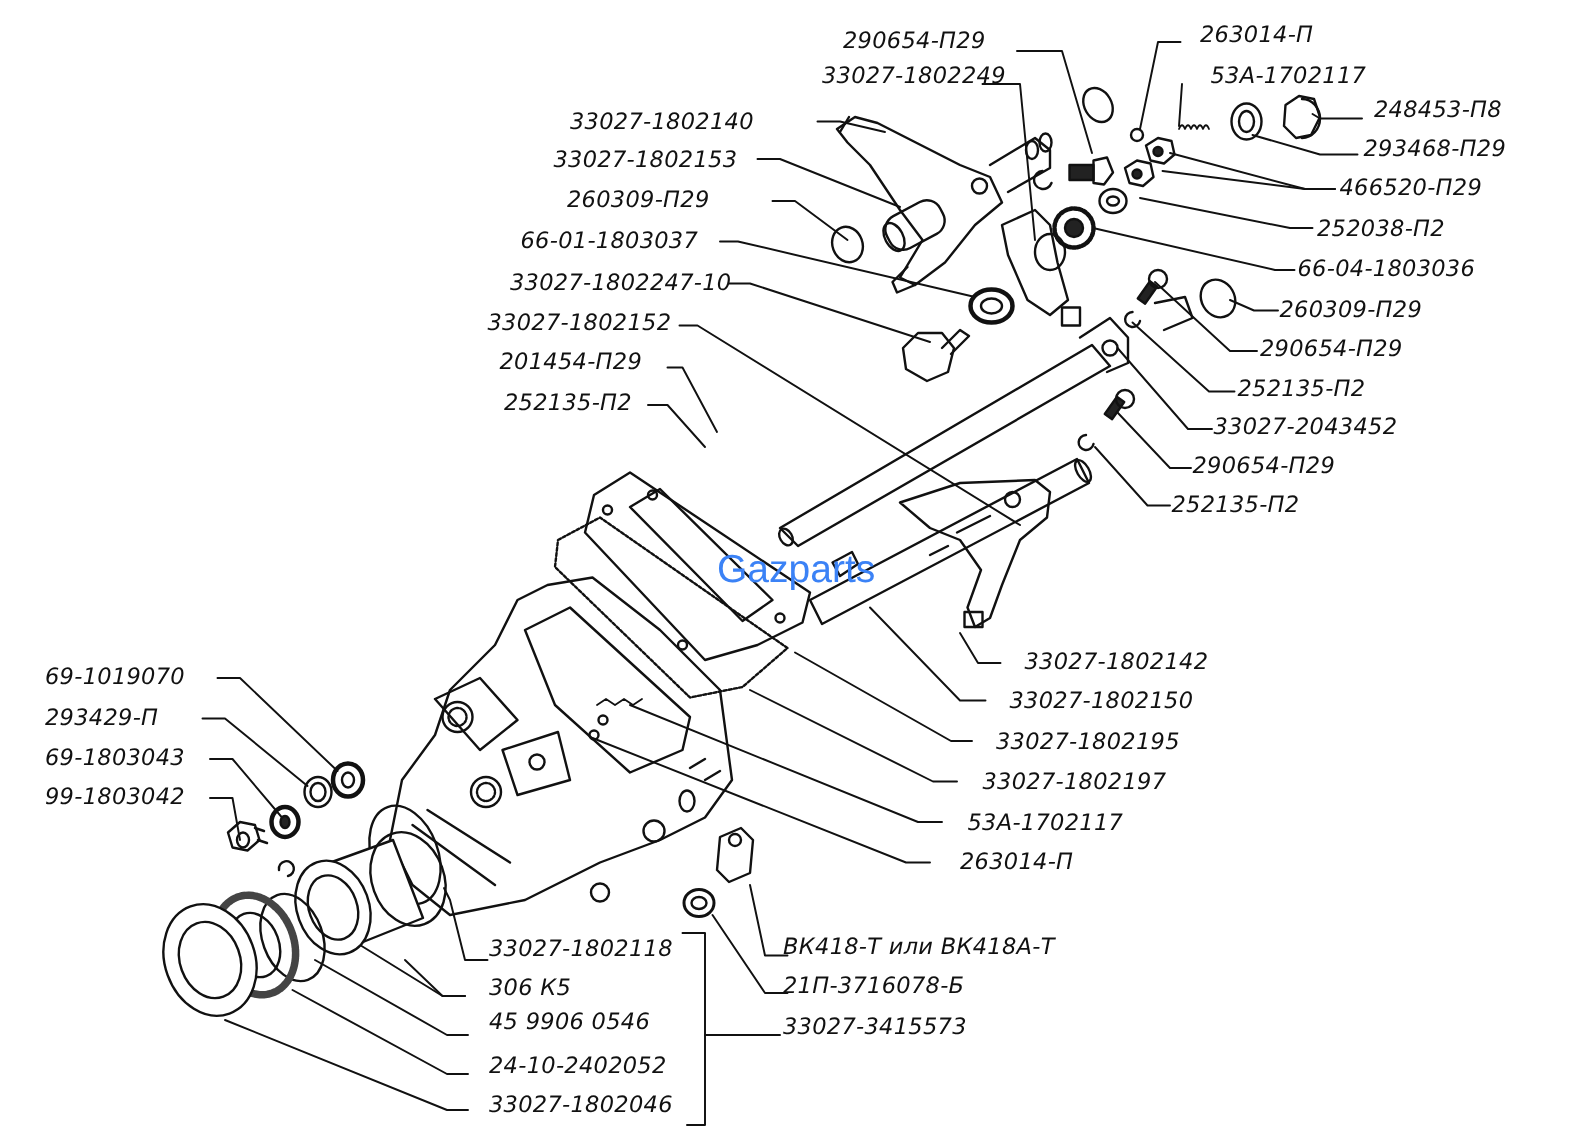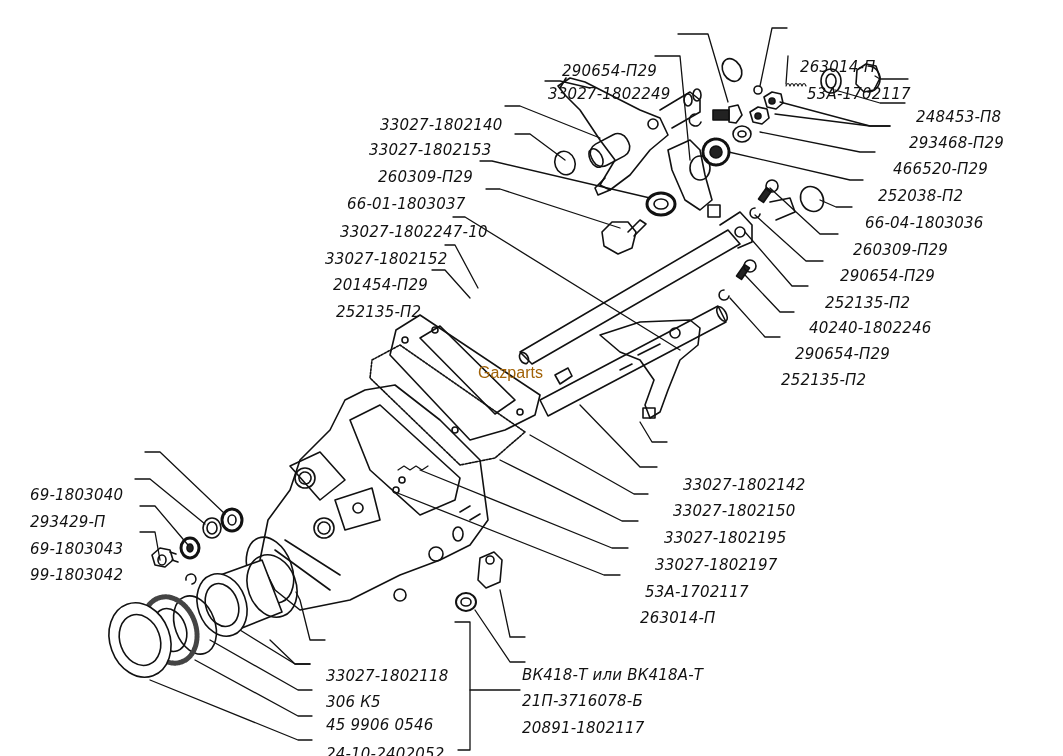--- a/index.html
+++ b/index.html
@@ -1,23 +1,23 @@
 <!DOCTYPE html>
 <html><head>
 <meta charset="utf-8">
 <style>
   html, body { margin: 0; padding: 0; background: #ffffff; }
   body { width: 1063px; height: 756px; overflow: hidden; position: relative;
          font-family: "Liberation Sans", sans-serif; }
   #stage { position: absolute; left: 0; top: 0; width: 1063px; height: 756px; }
   svg#drawing { position: absolute; left: 0; top: 0; }
   .lbl { position: absolute; font-family: "DejaVu Sans", sans-serif; font-style: italic;
-         font-size: 15px; color: #111; white-space: nowrap; line-height: 16px; letter-spacing: 0.2px; margin-top: 44px; }
+         font-size: 15px; color: #111; white-space: nowrap; line-height: 16px; letter-spacing: 0.2px; }
   .watermark { position: absolute; left: 478px; top: 364px; font-family: "Liberation Sans", sans-serif;
-               font-size: 16px; color: #a16207; }
+               font-size: 26px; color: #3b82f6; }
 </style>
 </head>
 <body>
 
 <div id="stage">
 
 <svg id="drawing" width="1063" height="756" viewBox="0 0 1063 756" fill="none" stroke="#111" stroke-width="1.6" stroke-linejoin="round" stroke-linecap="round">
 
   <g stroke-width="1.3">
 
@@ -247,38 +247,38 @@
 <div class="lbl" style="left:325px;top:207px">33027-1802152</div>
 <div class="lbl" style="left:333px;top:233px">201454-П29</div>
 <div class="lbl" style="left:336px;top:260px">252135-П2</div>
 
 <div class="lbl" style="left:893px;top:117px">466520-П29</div>
 <div class="lbl" style="left:878px;top:144px">252038-П2</div>
 <div class="lbl" style="left:865px;top:171px">66-04-1803036</div>
 <div class="lbl" style="left:853px;top:198px">260309-П29</div>
 <div class="lbl" style="left:840px;top:224px">290654-П29</div>
 <div class="lbl" style="left:825px;top:251px">252135-П2</div>
-<div class="lbl" style="left:809px;top:276px">40240-1802246</div>
+<div class="lbl" style="left:809px;top:276px">33027-2043452</div>
 <div class="lbl" style="left:795px;top:302px">290654-П29</div>
 <div class="lbl" style="left:781px;top:328px">252135-П2</div>
 
 <div class="lbl" style="left:683px;top:433px">33027-1802142</div>
 <div class="lbl" style="left:673px;top:459px">33027-1802150</div>
 <div class="lbl" style="left:664px;top:486px">33027-1802195</div>
 <div class="lbl" style="left:655px;top:513px">33027-1802197</div>
 <div class="lbl" style="left:645px;top:540px">53А-1702117</div>
 <div class="lbl" style="left:640px;top:566px">263014-П</div>
 
-<div class="lbl" style="left:30px;top:443px">69-1803040</div>
+<div class="lbl" style="left:30px;top:443px">69-1019070</div>
 <div class="lbl" style="left:30px;top:470px">293429-П</div>
 <div class="lbl" style="left:30px;top:497px">69-1803043</div>
 <div class="lbl" style="left:30px;top:523px">99-1803042</div>
 
 <div class="lbl" style="left:326px;top:624px">33027-1802118</div>
 <div class="lbl" style="left:326px;top:650px">306 К5</div>
 <div class="lbl" style="left:326px;top:673px">45 9906 0546</div>
 <div class="lbl" style="left:326px;top:702px">24-10-2402052</div>
 <div class="lbl" style="left:326px;top:728px">33027-1802046</div>
 <div class="lbl" style="left:522px;top:623px">ВК418-Т или ВК418А-Т</div>
 <div class="lbl" style="left:522px;top:649px">21П-3716078-Б</div>
-<div class="lbl" style="left:522px;top:676px">20891-1802117</div>
+<div class="lbl" style="left:522px;top:676px">33027-3415573</div>
 
 </div>
 
 </body></html>

